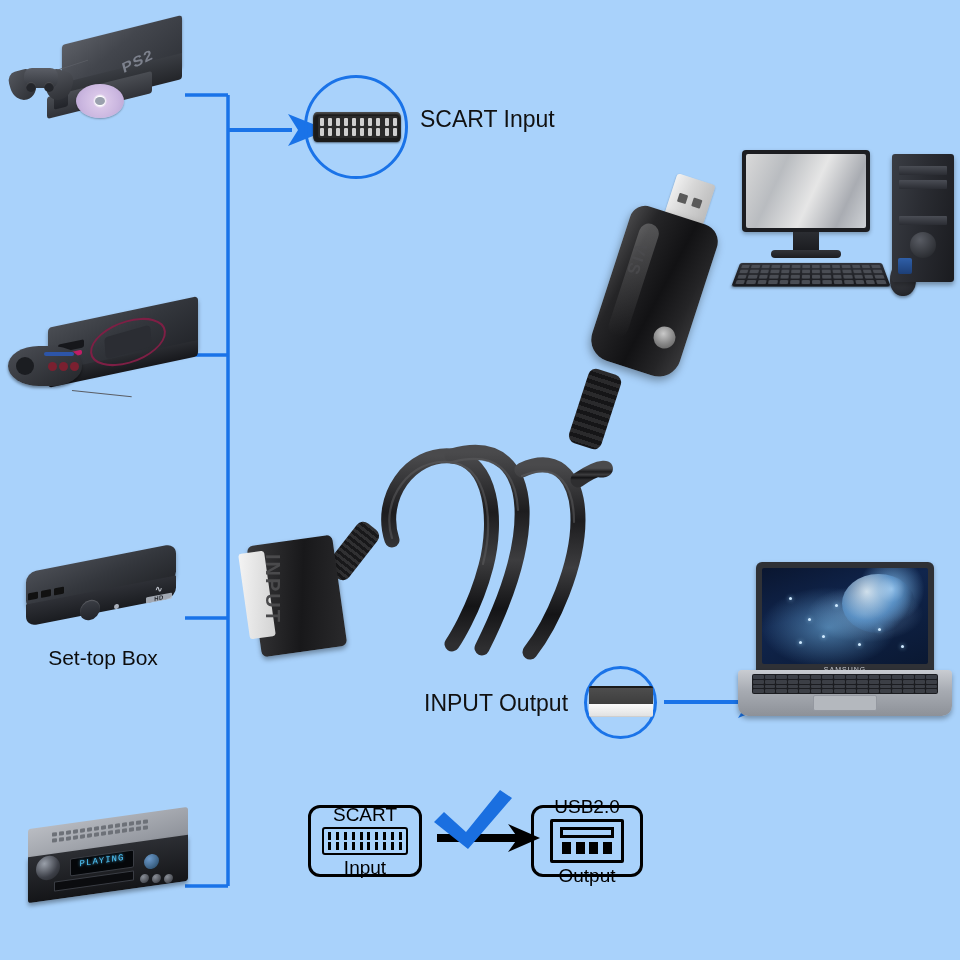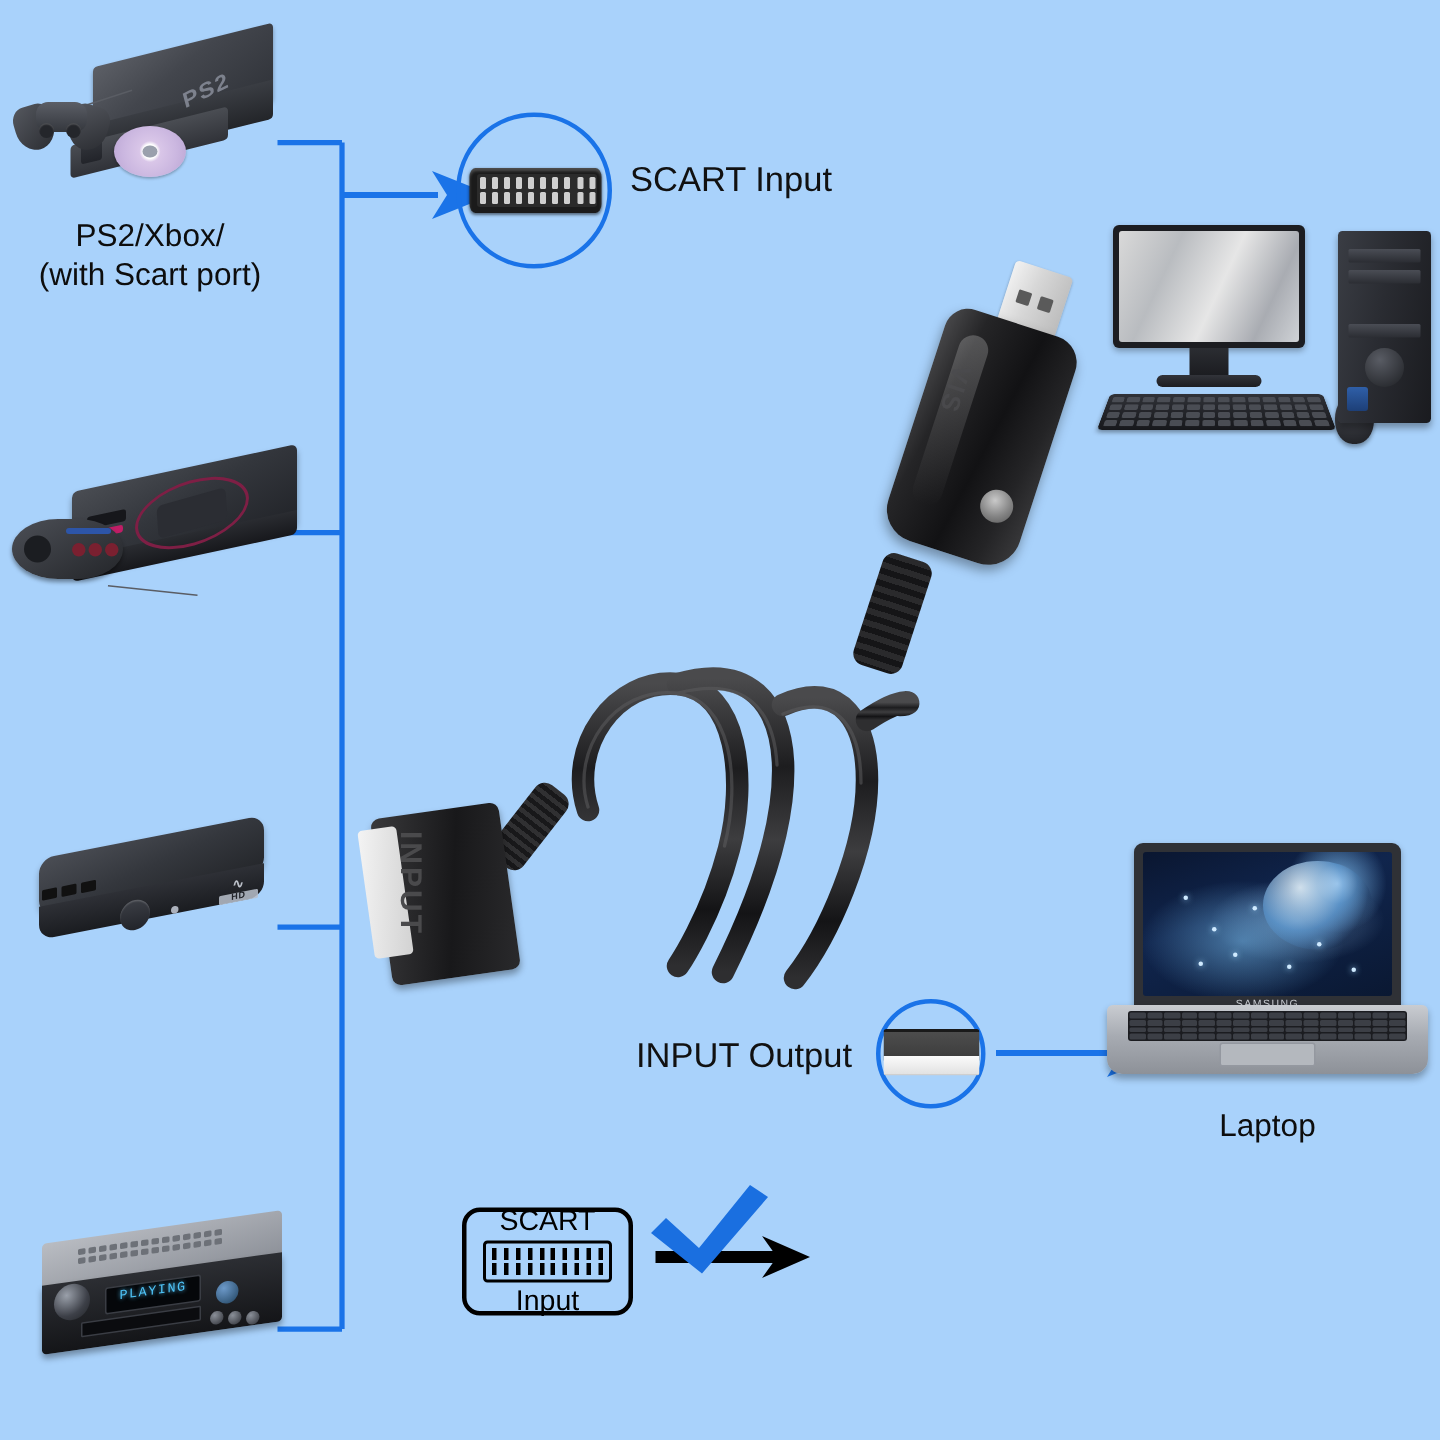--- a/index.html
+++ b/index.html
@@ -805,22 +805,20 @@
     <div class="ps2-disc"></div>
     <div class="pad-cord" style="left:48px; top:50px; width:40px; transform:rotate(-18deg);"></div>
     <div class="pad" style="left:8px; top:44px;">
       <div class="grip l"></div>
       <div class="grip r"></div>
       <div class="center"></div>
       <div class="stick l"></div>
       <div class="stick r"></div>
     </div>
   </div>
-  <div class="dev-label" style="left:0px; top:145px; width:200px;">PS2/Xbox/
-(with Scart port)</div>
 
   <div style="position:absolute; left:4px; top:308px; width:200px; height:96px;">
     <div class="sega-body" style="left:44px; top:4px;"></div>
     <div class="sega-base" style="left:44px; top:48px;"></div>
     <div class="sega-ring" style="left:86px; top:12px;"></div>
     <div class="sega-slot" style="left:54px; top:34px;"></div>
     <div class="sega-accent" style="left:56px; top:44px;"></div>
     <div class="sega-pad" style="left:4px; top:38px;">
       <div class="shell"></div>
       <div class="dpad"></div>
@@ -840,20 +838,21 @@
     <div class="stb-badge" style="left:136px; top:28px;">
       <span>∿</span>
       <span class="sub">HD</span>
     </div>
     <div class="stb-ports" style="left:18px; top:34px;">
       <i></i>
       <i></i>
       <i></i>
     </div>
   </div>
+  <div class="dev-label" style="left:0px; top:645px; width:206px;">Set-top Box</div>
 
   <div style="position:absolute; left:16px; top:818px; width:200px; height:84px;">
     <div class="dvd-top" style="left:12px; top:0px;"></div>
     <div class="dvd-vent" style="left:36px; top:8px;">
       <i></i>
         <i></i>
         <i></i>
       <i></i>
         <i></i>
         <i></i>
@@ -1111,21 +1110,20 @@
             <i></i>
             <i></i>
             <i></i>
             <i></i>
             <i></i>
           </div>
       </div>
       <div class="lap-track"></div>
     </div>
   </div>
-  <div class="dev-label" style="left:740px; top:738px; width:210px;">Laptop</div>
 
   <svg class="svg-layer" viewBox="0 0 960 960" width="960" height="960">
     <defs>
       <linearGradient id="cableGrad" x1="0" y1="0" x2="0" y2="1">
         <stop offset="0%" stop-color="#4a4a4c"></stop>
         <stop offset="30%" stop-color="#1d1d1f"></stop>
         <stop offset="55%" stop-color="#3d3d3f"></stop>
         <stop offset="80%" stop-color="#141416"></stop>
         <stop offset="100%" stop-color="#2e2e30"></stop>
       </linearGradient>
@@ -1193,14 +1191,29 @@
     </div>
     <div class="legend-sub">Input</div>
   </div>
 
   <svg class="svg-layer" viewBox="0 0 960 960" width="960" height="960">
     <path d="M437,838 L520,838" stroke="#000" stroke-width="8" fill="none"></path>
     <path d="M508,824 L540,838 L508,852 L518,838 Z" fill="#000"></path>
     <path d="M444,812 L466,832 L500,790 L512,798 L468,849 L434,822 Z" fill="#1a6fe0"></path>
   </svg>
 
+  <div class="legend-box" style="left:531px; top:805px; width:112px; height:72px;">
+    <div class="legend-title">USB2.0</div>
+    <div class="legend-icon-wrap">
+      <div class="usb-outline">
+        <div class="bar"></div>
+        <div class="teeth">
+          <i></i>
+            <i></i>
+            <i></i>
+            <i></i>
+        </div>
+      </div>
+    </div>
+    <div class="legend-sub">Output</div>
+  </div>
 
 </div>
 
 </body></html>

